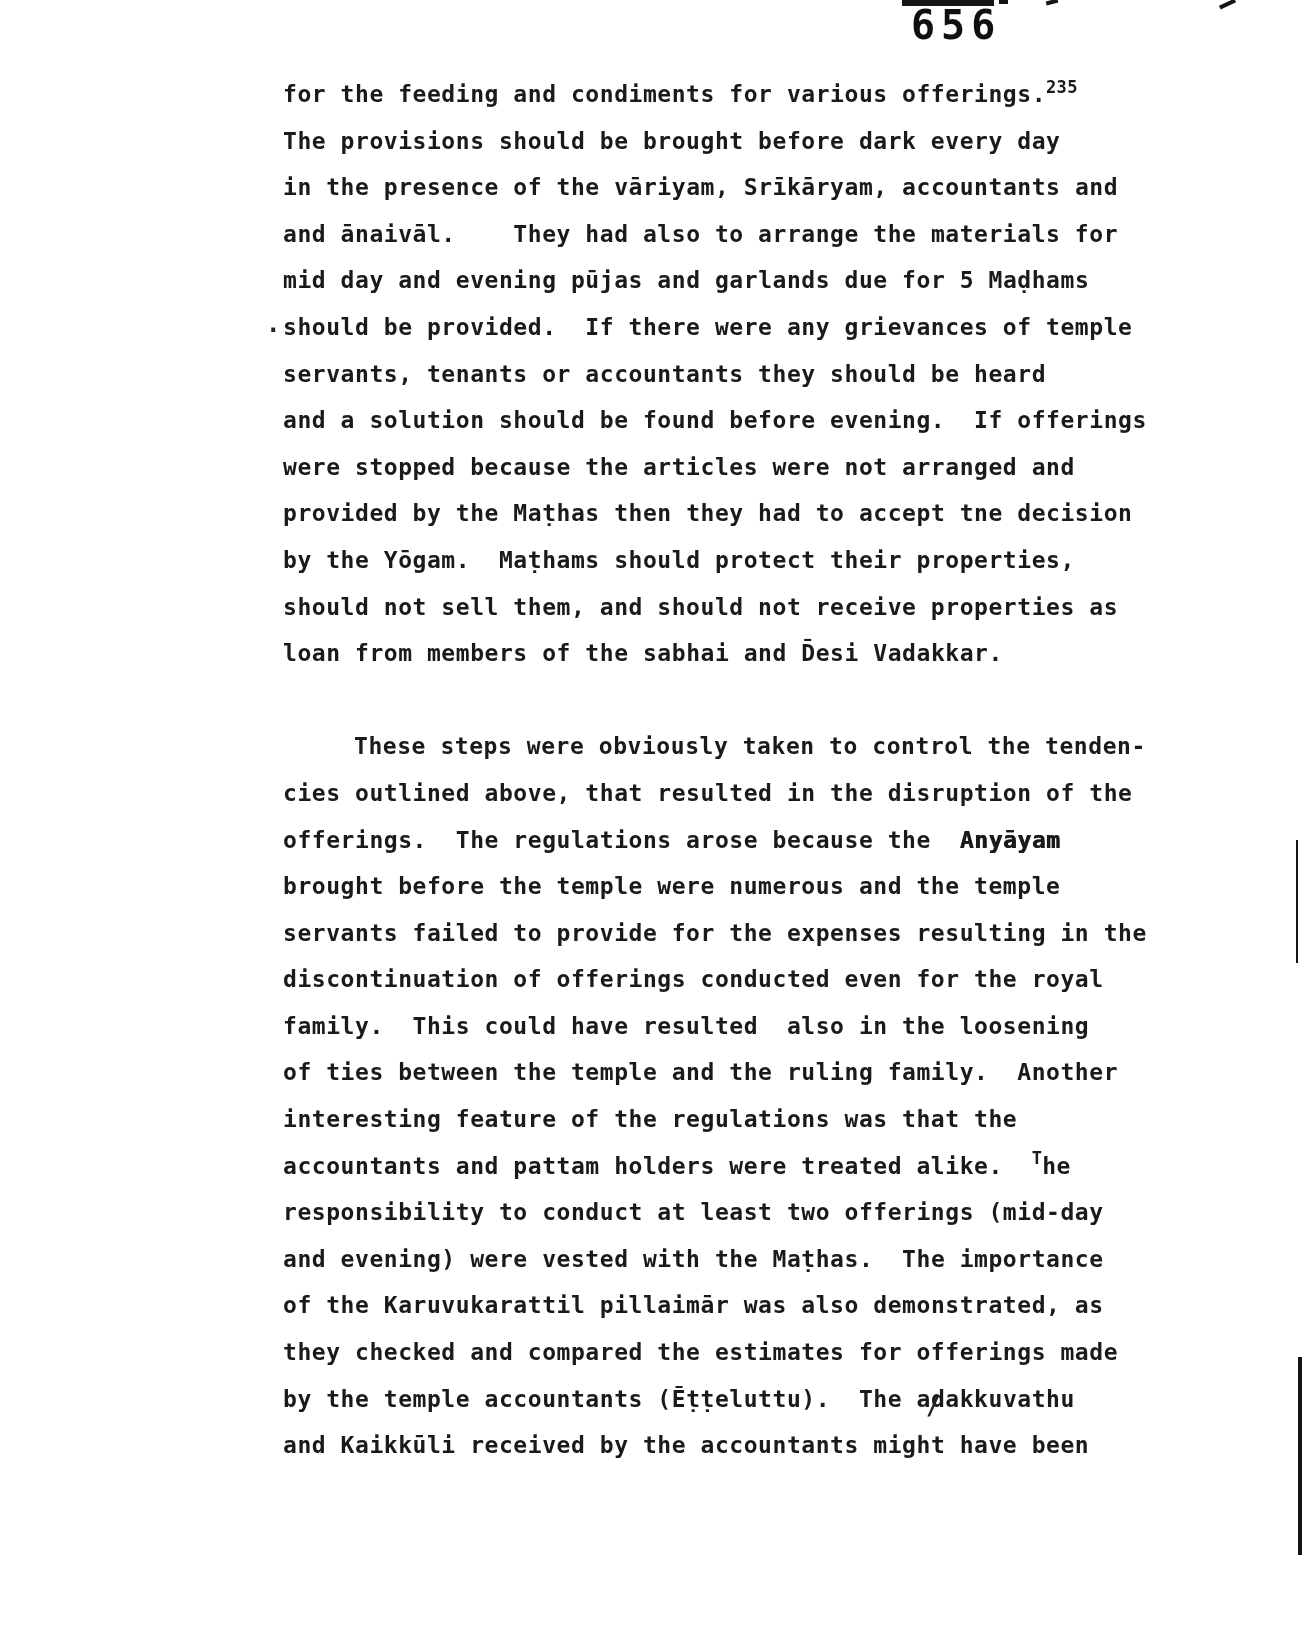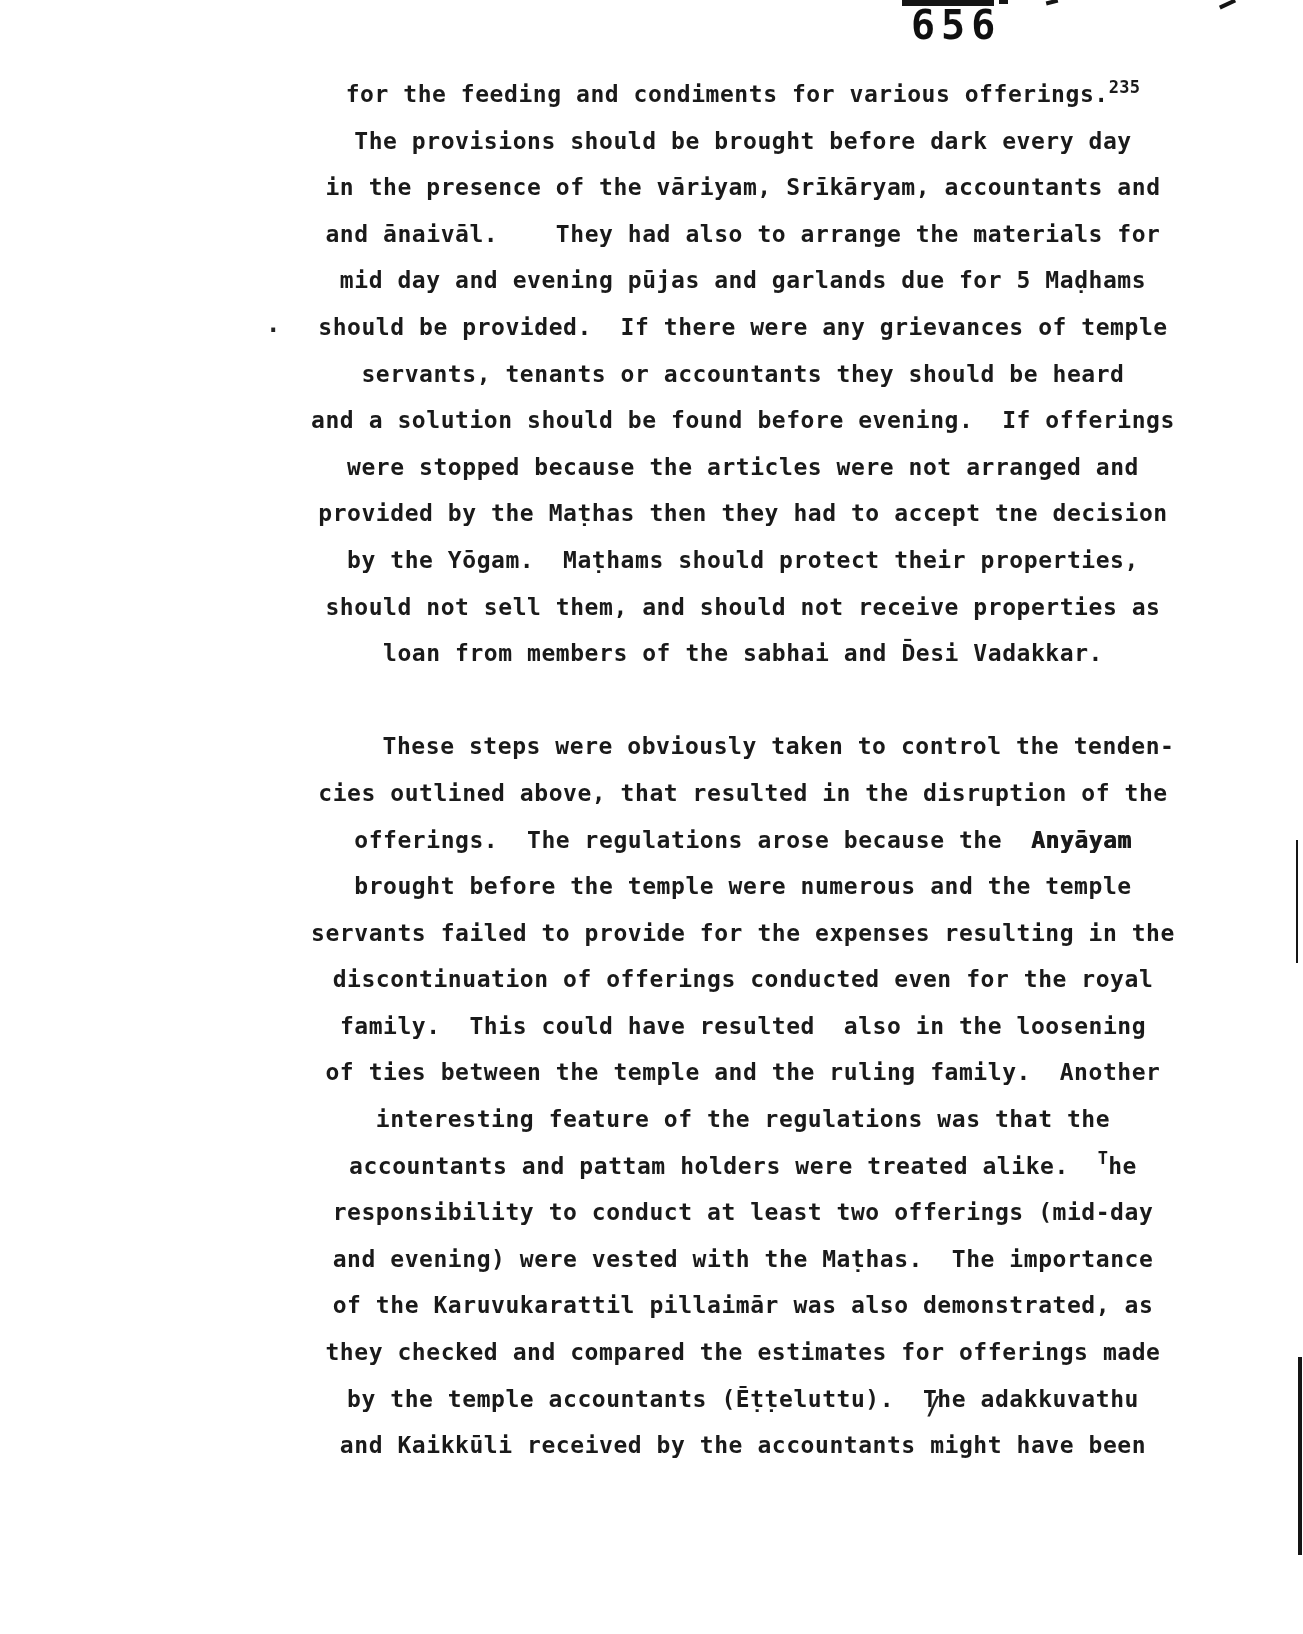--- a/index.html
+++ b/index.html
@@ -23,21 +23,20 @@
   .text-block{
     position:absolute;
     left:283px;top:71px;
     width:920px;
     font-size:23px;
     font-weight:bold;
     letter-spacing:0.55px;
     line-height:46.6px;
     white-space:pre;
     color:#1a1a1a;
-    text-align:center;
   }
   .tline{height:46.6px;}
   .para + .para{margin-top:46.6px;}
   .para.indent .tline:first-child{text-indent:71px;}
   .u{
     text-decoration-thickness:2.5px;
     text-underline-offset:5px;
   }
   .b{text-shadow:0.7px 0 0 currentColor;}
   .sup{

